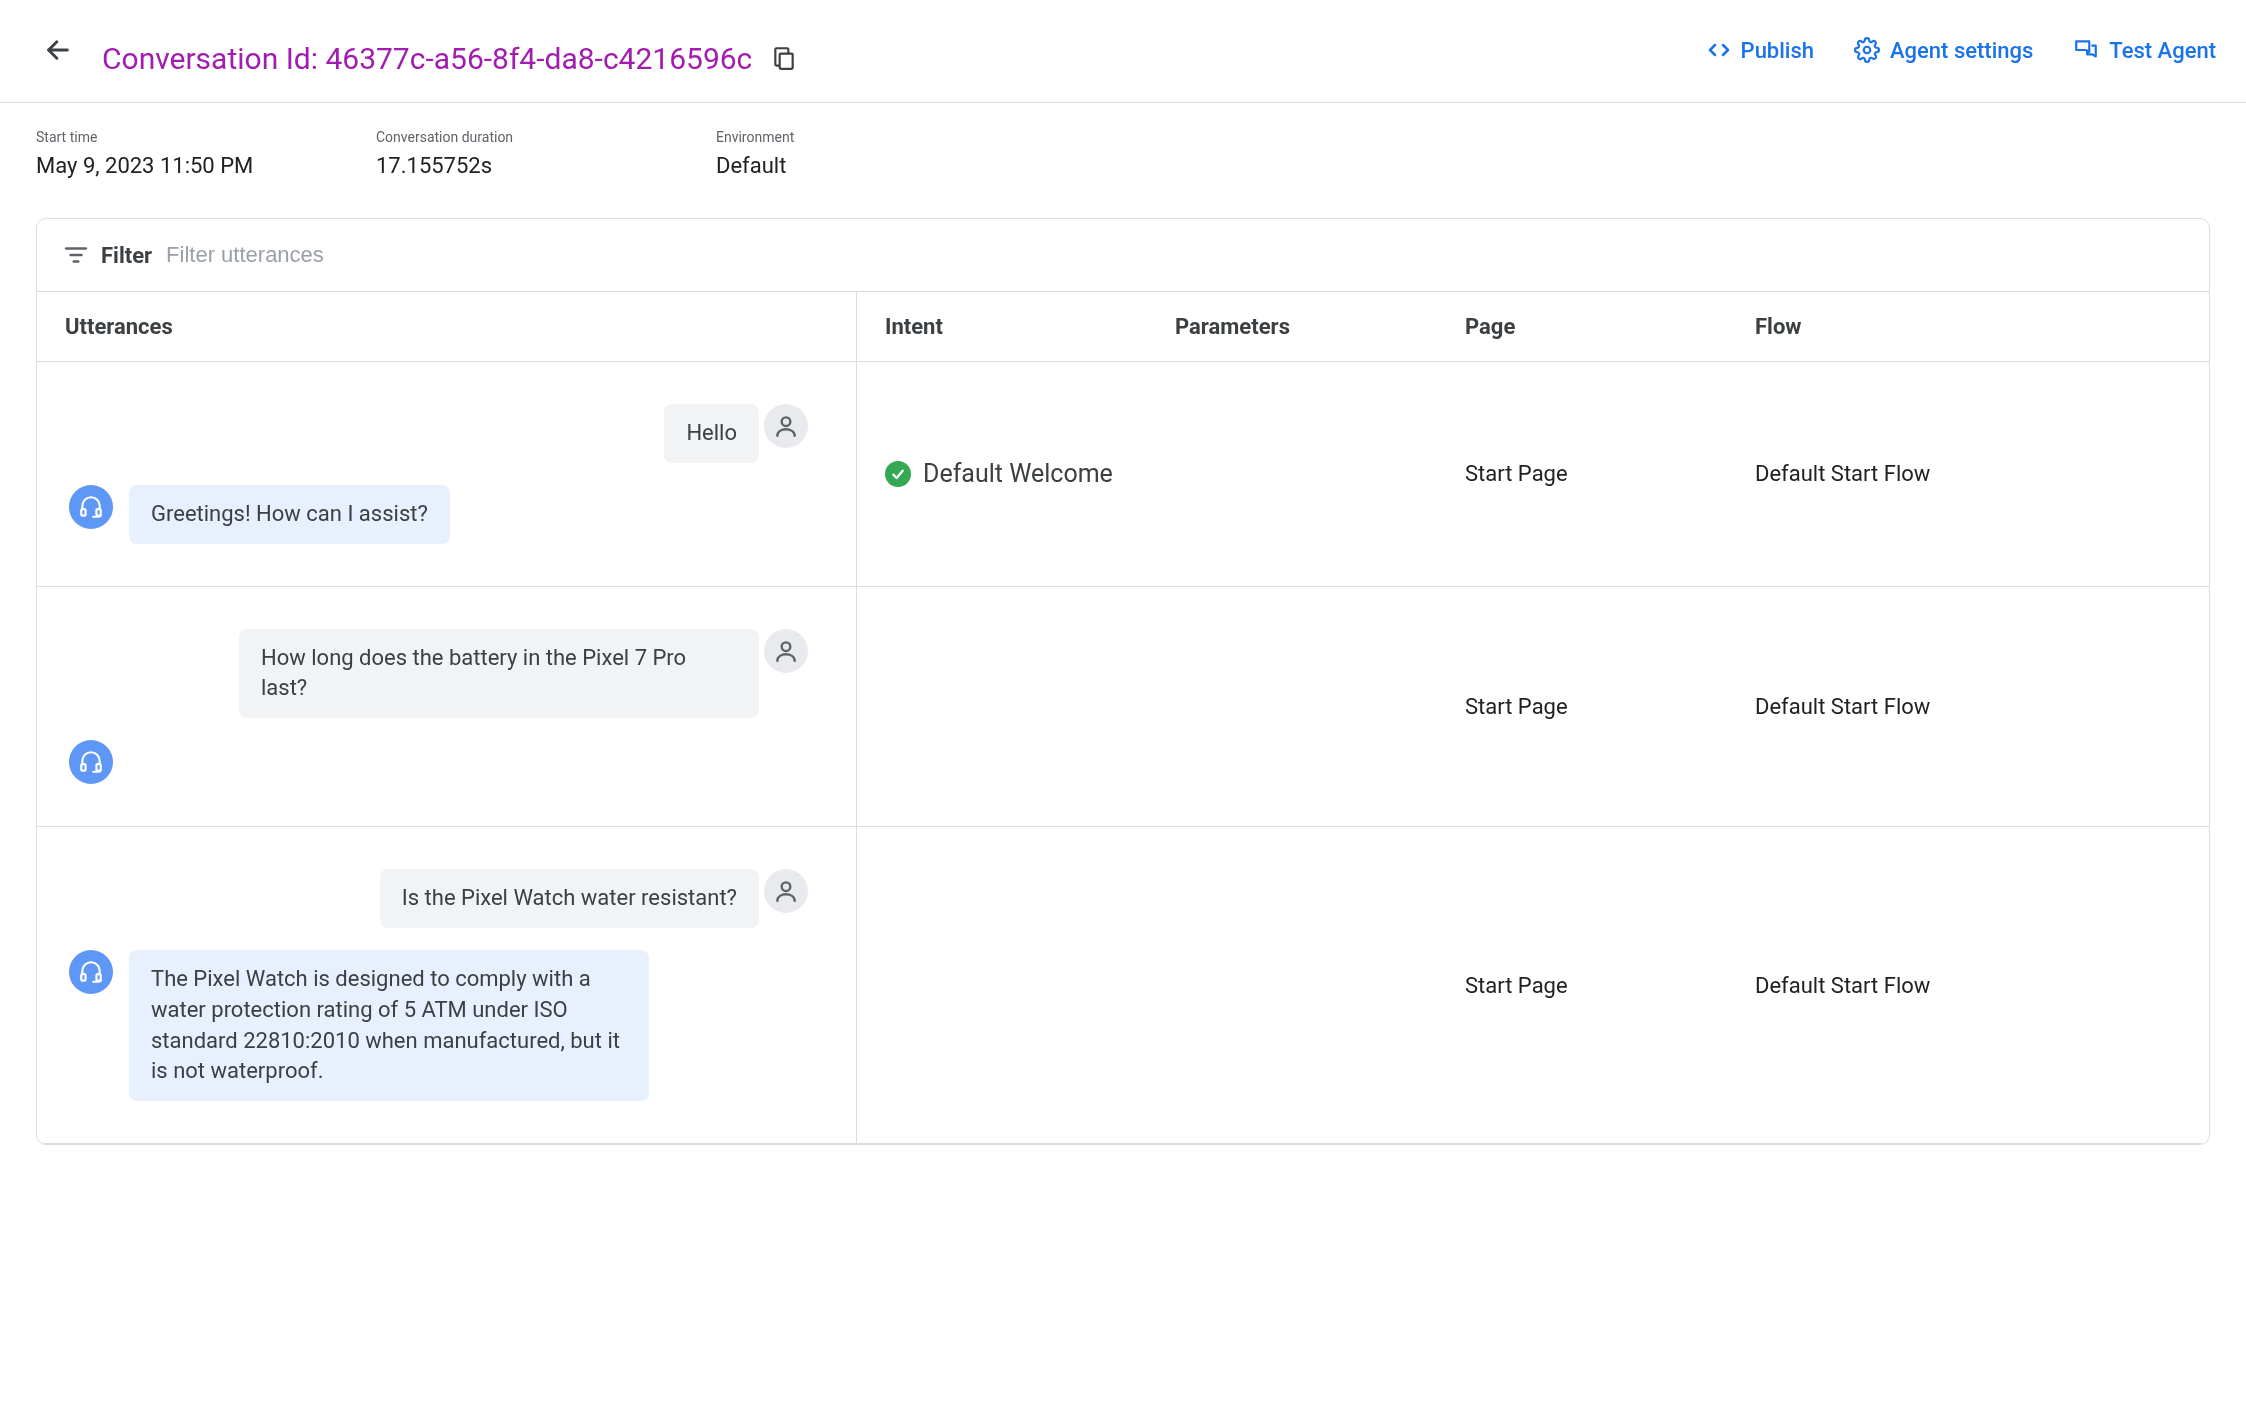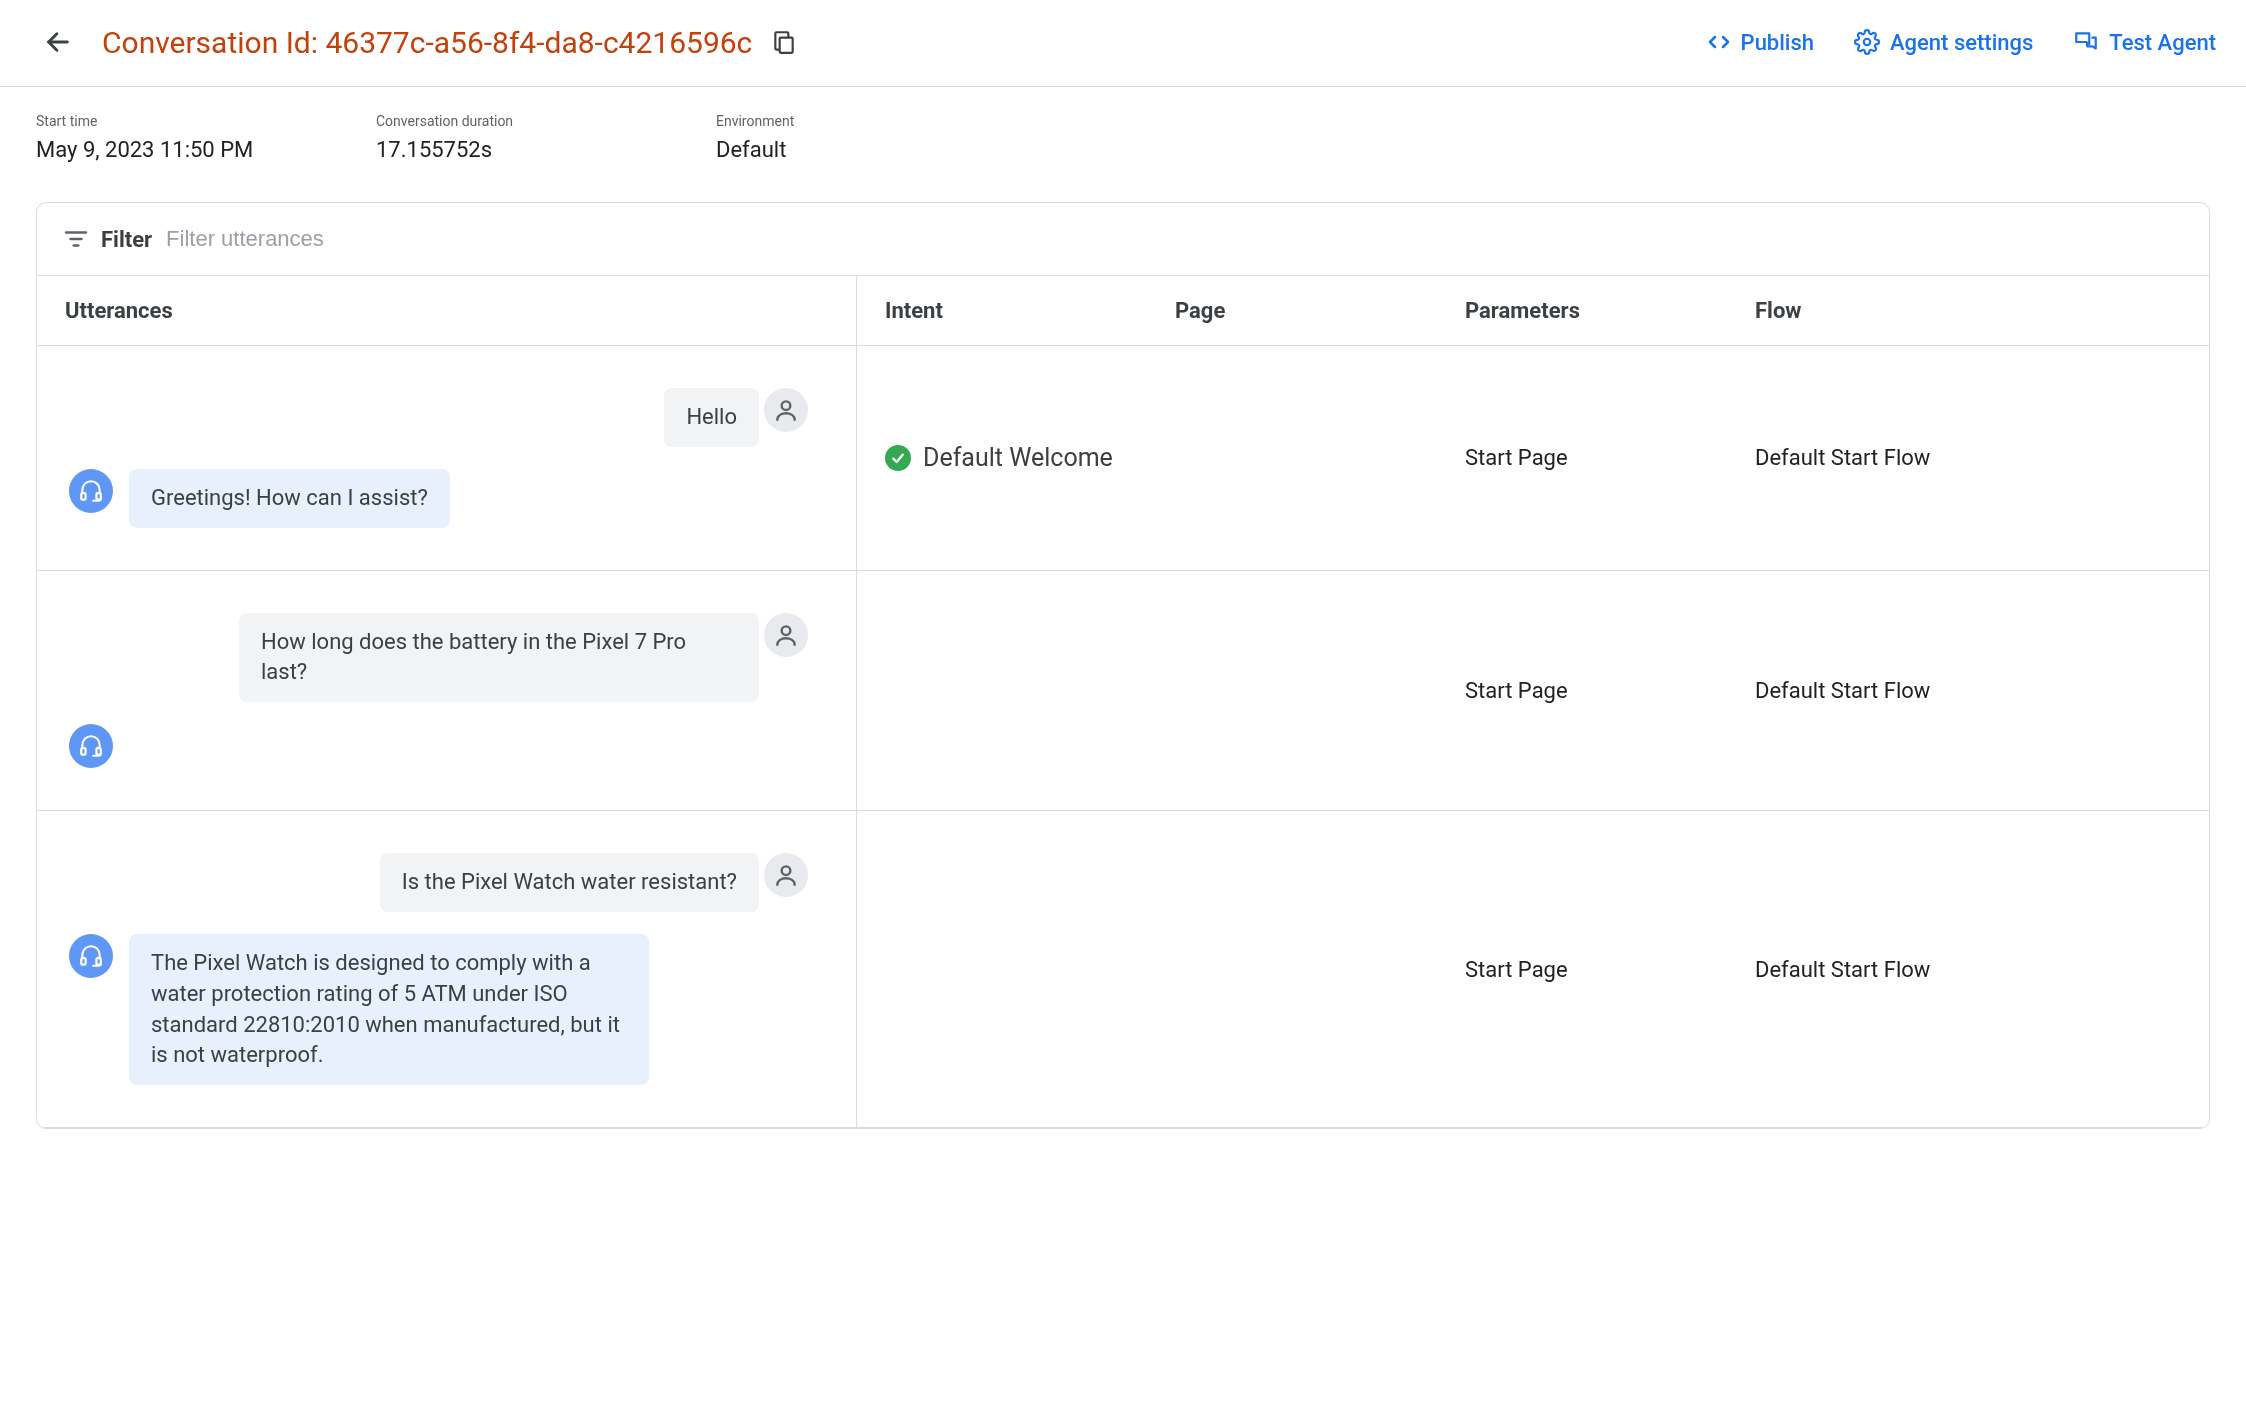--- a/index.html
+++ b/index.html
@@ -34,26 +34,27 @@
   .back-btn {
     display: inline-flex;
     width: 44px; height: 44px;
     align-items: center; justify-content: center;
     color: #3c4043;
     border-radius: 50%;
     cursor: pointer;
   }
   .page-title {
     font-size: 30px;
-    color: #c2410c;
+    color: #a21caf;
     font-weight: 400;
     flex: 1;
     display: flex;
     align-items: center;
     gap: 10px;
+    margin-top: 16px;
   }
   .copy-btn {
     display: inline-flex;
     align-items:center; justify-content:center;
     width:44px; height:44px;
     color:#3c4043;
     border-radius:50%;
     cursor:pointer;
   }
   .topbar-actions {
@@ -231,22 +232,22 @@
         <line x1="7" y1="12" x2="17" y2="12"></line>
         <line x1="10" y1="18" x2="14" y2="18"></line>
       </svg>
     <span class="filter-label">Filter</span>
     <input class="filter-input" placeholder="Filter utterances" style="">
   </div>
 
   <div class="grid">
     <div class="hcell utt-col">Utterances</div>
     <div class="hcell">Intent</div>
+    <div class="hcell">Parameters</div>
     <div class="hcell">Page</div>
-    <div class="hcell">Parameters</div>
     <div class="hcell">Flow</div>
   </div>
 
   <div class="grid" id="rows-container">
       <div class="cell utt-col">
         <div class="chat">
           <div class="row-user">
             <div class="bubble user">Hello</div>
             <div class="avatar user">
               <svg width="26" height="26" viewBox="0 0 24 24" fill="none" stroke="currentColor" stroke-width="2.2" stroke-linecap="round" stroke-linejoin="round">

